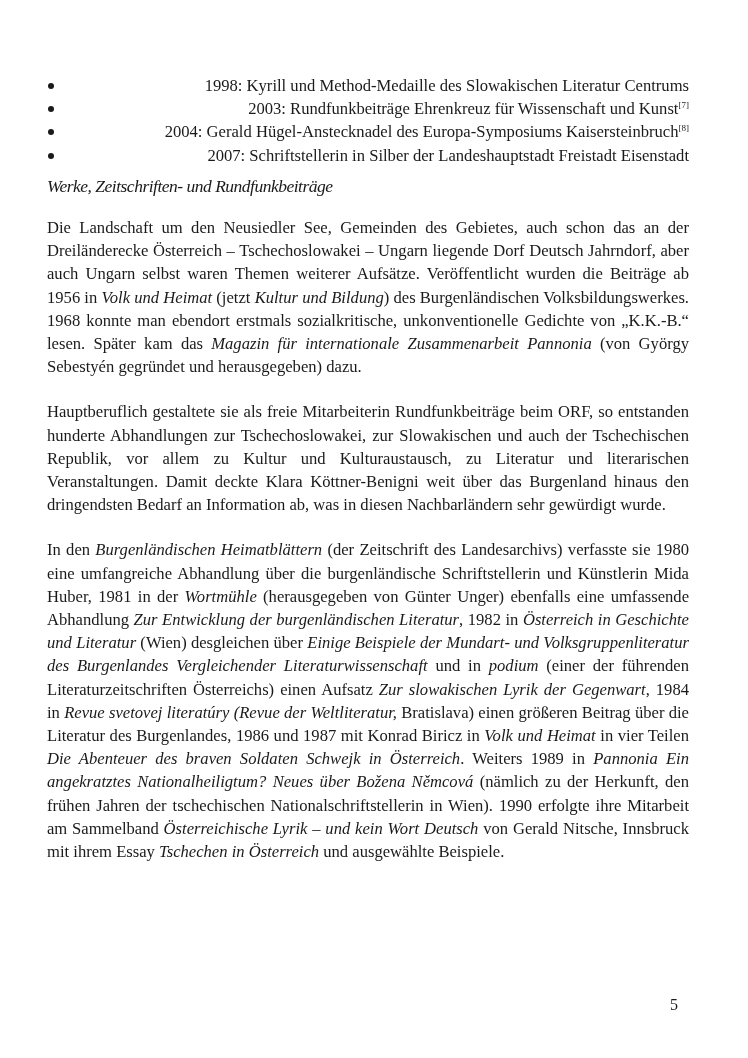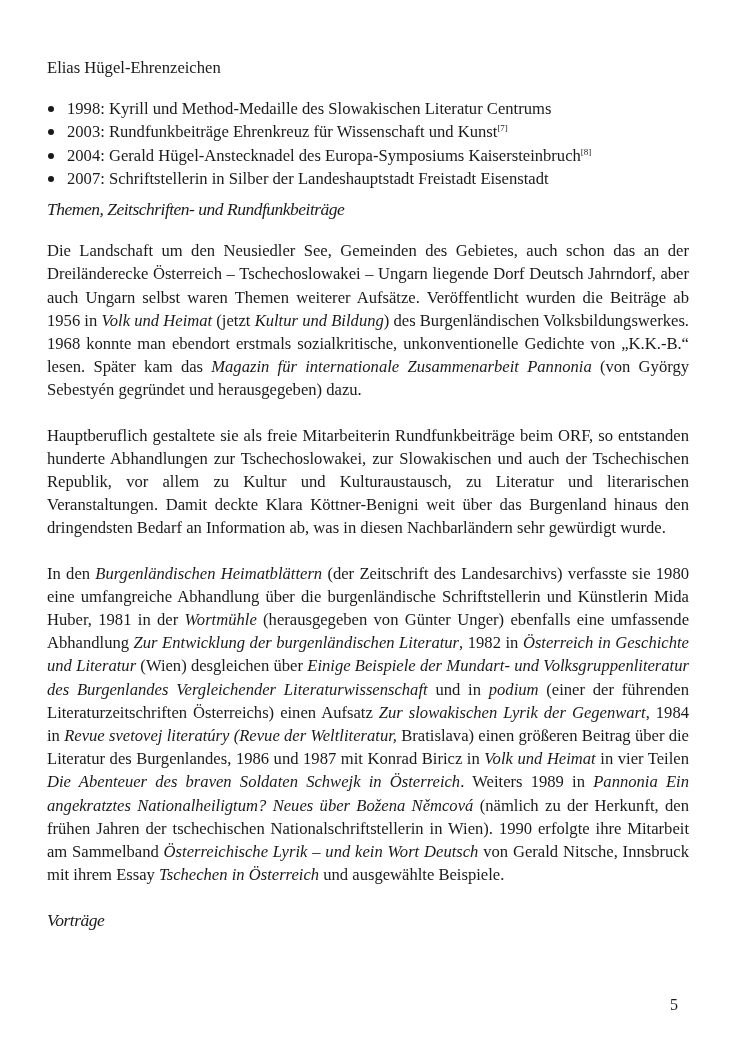--- a/index.html
+++ b/index.html
@@ -1,49 +1,47 @@
 <!DOCTYPE html>
 <html><head>
 <meta charset="utf-8">
 <style>
   html, body { margin: 0; padding: 0; background: #ffffff; }
   body { width: 748px; height: 1058px; position: relative; overflow: hidden;
     font-family: "Liberation Serif", "DejaVu Serif", serif; color: #1a1a1a; }
   .page { position: absolute; left: 47px; top: 56px; width: 642px; font-size: 16.6px; line-height: 23.2px; }
   .p { margin: 0; text-align: justify; }
   .ul { list-style: none; margin: 0; padding: 0; }
-  .li { position: relative; padding-left: 20px; }
+  .li { position: relative; padding-left: 20px; text-align: right; }
   .bullet { position: absolute; left: 0; top: 0; width: 12px; }
   .bullet::before { content: ""; position: absolute; left: 1px; top: 9px; width: 6px; height: 6px; border-radius: 50%; background: #1a1a1a; }
   h2 { margin: 0; font-size: 17.5px; font-weight: normal; font-style: italic; letter-spacing: -0.5px;
     font-family: "Liberation Serif", serif; }
   i { }
   sup { font-size: 9px; vertical-align: 6px; line-height: 0; }
   .gap-s { height: 18px; }
   .gap-m { height: 22px; }
   .pagenum { position: absolute; left: 670px; top: 996px; font-size: 16px; }
 </style>
 </head>
 <body>
 
 <div class="page">
-  <p class="p">Elias Hügel-Ehrenzeichen</p>
   <div class="gap-s"></div>
   <ul class="ul">
     <li class="li"><span class="bullet"></span><span>1998: Kyrill und Method-Medaille des Slowakischen Literatur Centrums</span><sup></sup></li>
     <li class="li"><span class="bullet"></span><span>2003: Rundfunkbeiträge Ehrenkreuz für Wissenschaft und Kunst</span><sup>[7]</sup></li>
     <li class="li"><span class="bullet"></span><span>2004: Gerald Hügel-Anstecknadel des Europa-Symposiums Kaisersteinbruch</span><sup>[8]</sup></li>
     <li class="li"><span class="bullet"></span><span>2007: Schriftstellerin in Silber der Landeshauptstadt Freistadt Eisenstadt</span><sup></sup></li>
   </ul>
   <div style="height:8px"></div>
-  <h2>Themen, Zeitschriften- und Rundfunkbeiträge</h2>
+  <h2>Werke, Zeitschriften- und Rundfunkbeiträge</h2>
   <div class="gap-s"></div>
   <p class="p"><span>Die Landschaft um den Neusiedler See, Gemeinden des Gebietes, auch schon das an der Dreiländerecke Österreich – Tschechoslowakei – Ungarn liegende Dorf Deutsch Jahrndorf, aber auch Ungarn selbst waren Themen weiterer Aufsätze. Veröffentlicht wurden die Beiträge ab 1956 in </span><i>Volk und Heimat</i><span> (jetzt </span><i>Kultur und Bildung</i><span>) des Burgenländischen Volksbildungswerkes. 1968 konnte man ebendort erstmals sozialkritische, unkonventionelle Gedichte von „K.K.-B.“ lesen. Später kam das </span><i>Magazin für internationale Zusammenarbeit Pannonia</i><span> (von György Sebestyén gegründet und herausgegeben) dazu.</span></p>
   <div class="gap-m"></div>
   <p class="p">Hauptberuflich gestaltete sie als freie Mitarbeiterin Rundfunkbeiträge beim ORF, so entstanden hunderte Abhandlungen zur Tschechoslowakei, zur Slowakischen und auch der Tschechischen Republik, vor allem zu Kultur und Kulturaustausch, zu Literatur und literarischen Veranstaltungen. Damit deckte Klara Köttner-Benigni weit über das Burgenland hinaus den dringendsten Bedarf an Information ab, was in diesen Nachbarländern sehr gewürdigt wurde.</p>
   <div class="gap-m"></div>
   <p class="p" id="p3"><span>In den </span><i>Burgenländischen Heimatblättern</i><span> (der Zeitschrift des Landesarchivs) verfasste sie 1980 eine umfangreiche Abhandlung über die burgenländische Schriftstellerin und Künstlerin Mida Huber, 1981 in der </span><i>Wortmühle</i><span> (herausgegeben von Günter Unger) ebenfalls eine umfassende Abhandlung </span><i>Zur Entwicklung der burgenländischen Literatur</i><span>, 1982 in </span><i>Österreich in Geschichte und Literatur</i><span> (Wien) desgleichen über </span><i>Einige Beispiele der Mundart- und Volksgruppenliteratur des Burgenlandes Vergleichender Literaturwissenschaft</i><span> und in </span><i>podium</i><span> (einer der führenden Literaturzeitschriften Österreichs) einen Aufsatz </span><i>Zur slowakischen Lyrik der Gegenwart</i><span>, 1984 in </span><i>Revue svetovej literatúry (Revue der Weltliteratur,</i><span> Bratislava) einen größeren Beitrag über die Literatur des Burgenlandes, 1986 und 1987 mit Konrad Biricz in </span><i>Volk und Heimat</i><span> in vier Teilen </span><i>Die Abenteuer des braven Soldaten Schwejk in Österreich</i><span>. Weiters 1989 in </span><i>Pannonia Ein angekratztes Nationalheiligtum? Neues über Božena Němcová</i><span> (nämlich zu der Herkunft, den frühen Jahren der tschechischen Nationalschriftstellerin in Wien). 1990 erfolgte ihre Mitarbeit am Sammelband </span><i>Österreichische Lyrik – und kein Wort Deutsch</i><span> von Gerald Nitsche, Innsbruck mit ihrem Essay </span><i>Tschechen in Österreich</i><span> und ausgewählte Beispiele.</span></p>
   <div class="gap-m"></div>
-  <h2>Vorträge</h2>
   <div class="gap-s"></div>
 </div>
 
 <div class="pagenum">5</div>
 
 </body></html>

